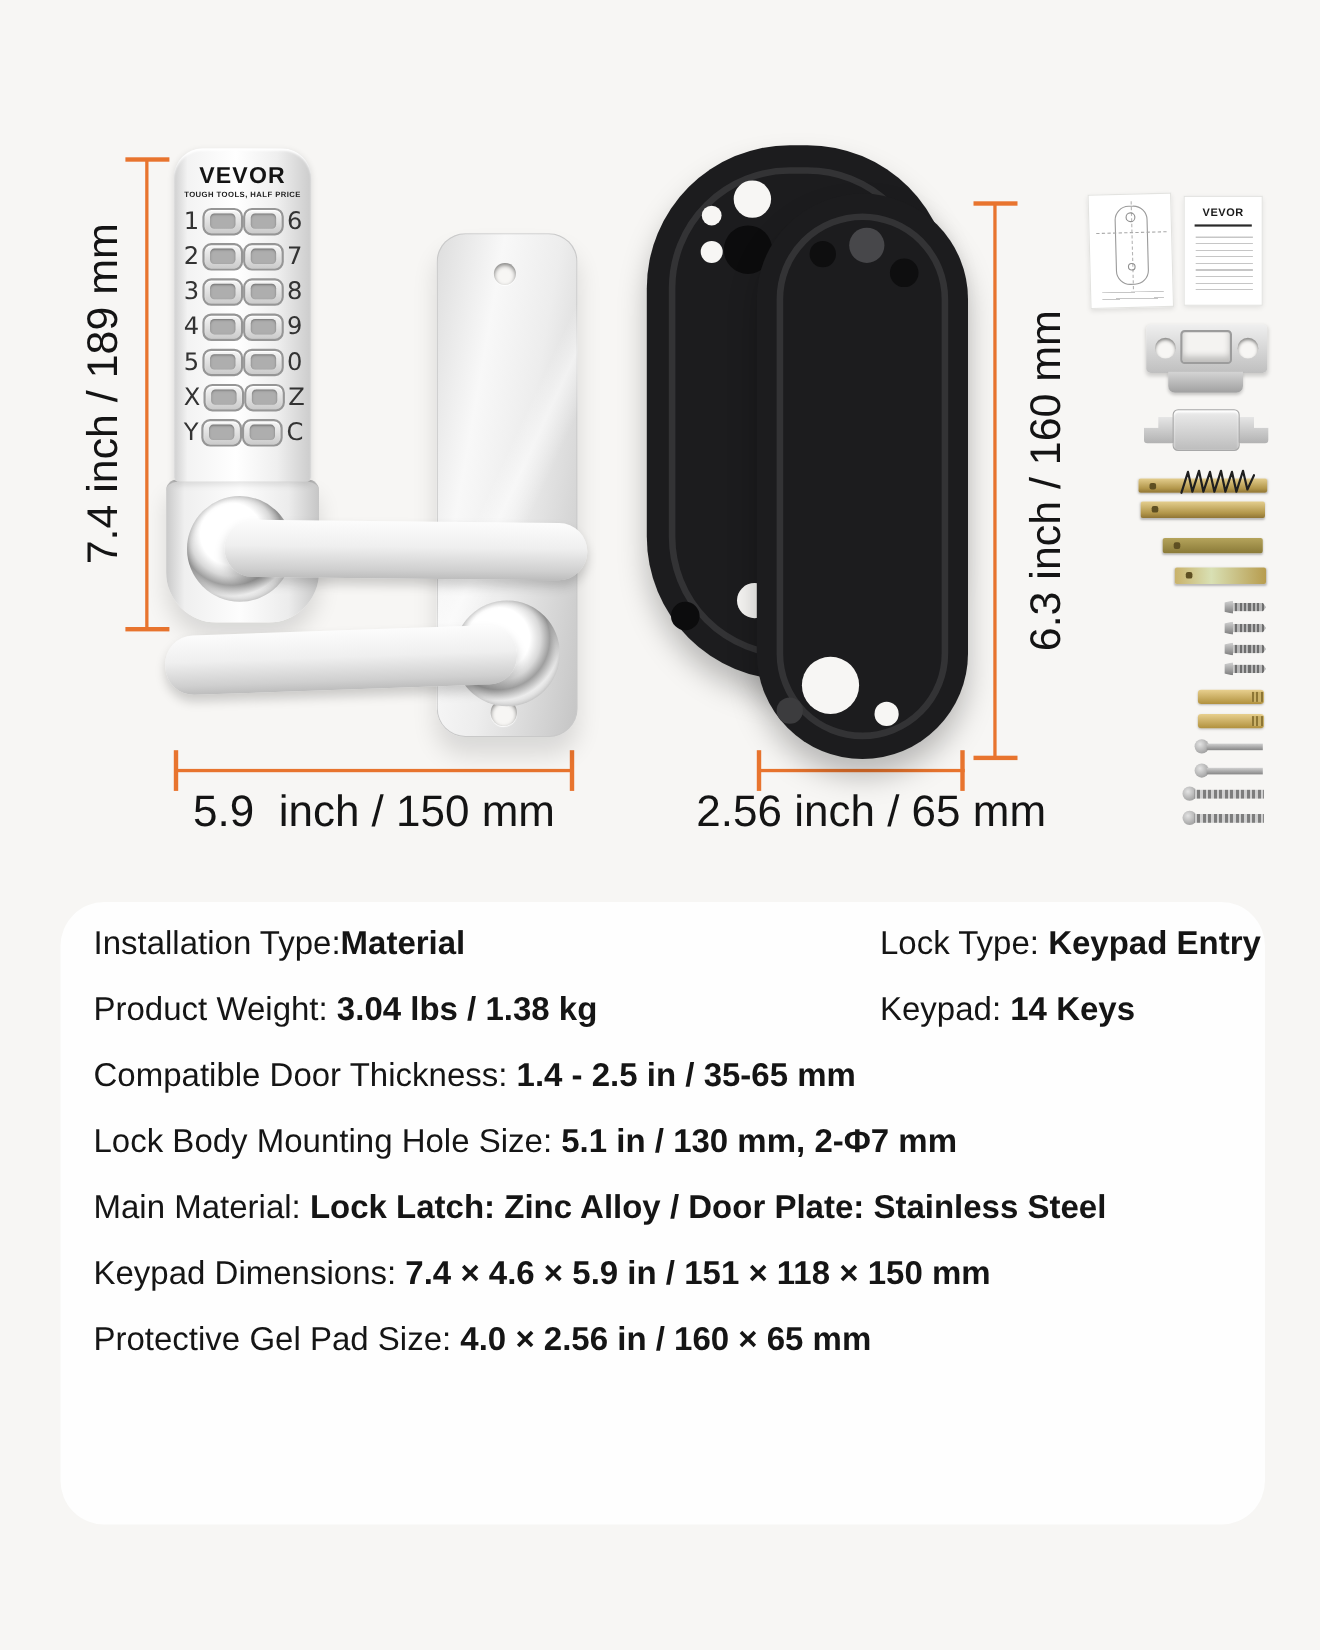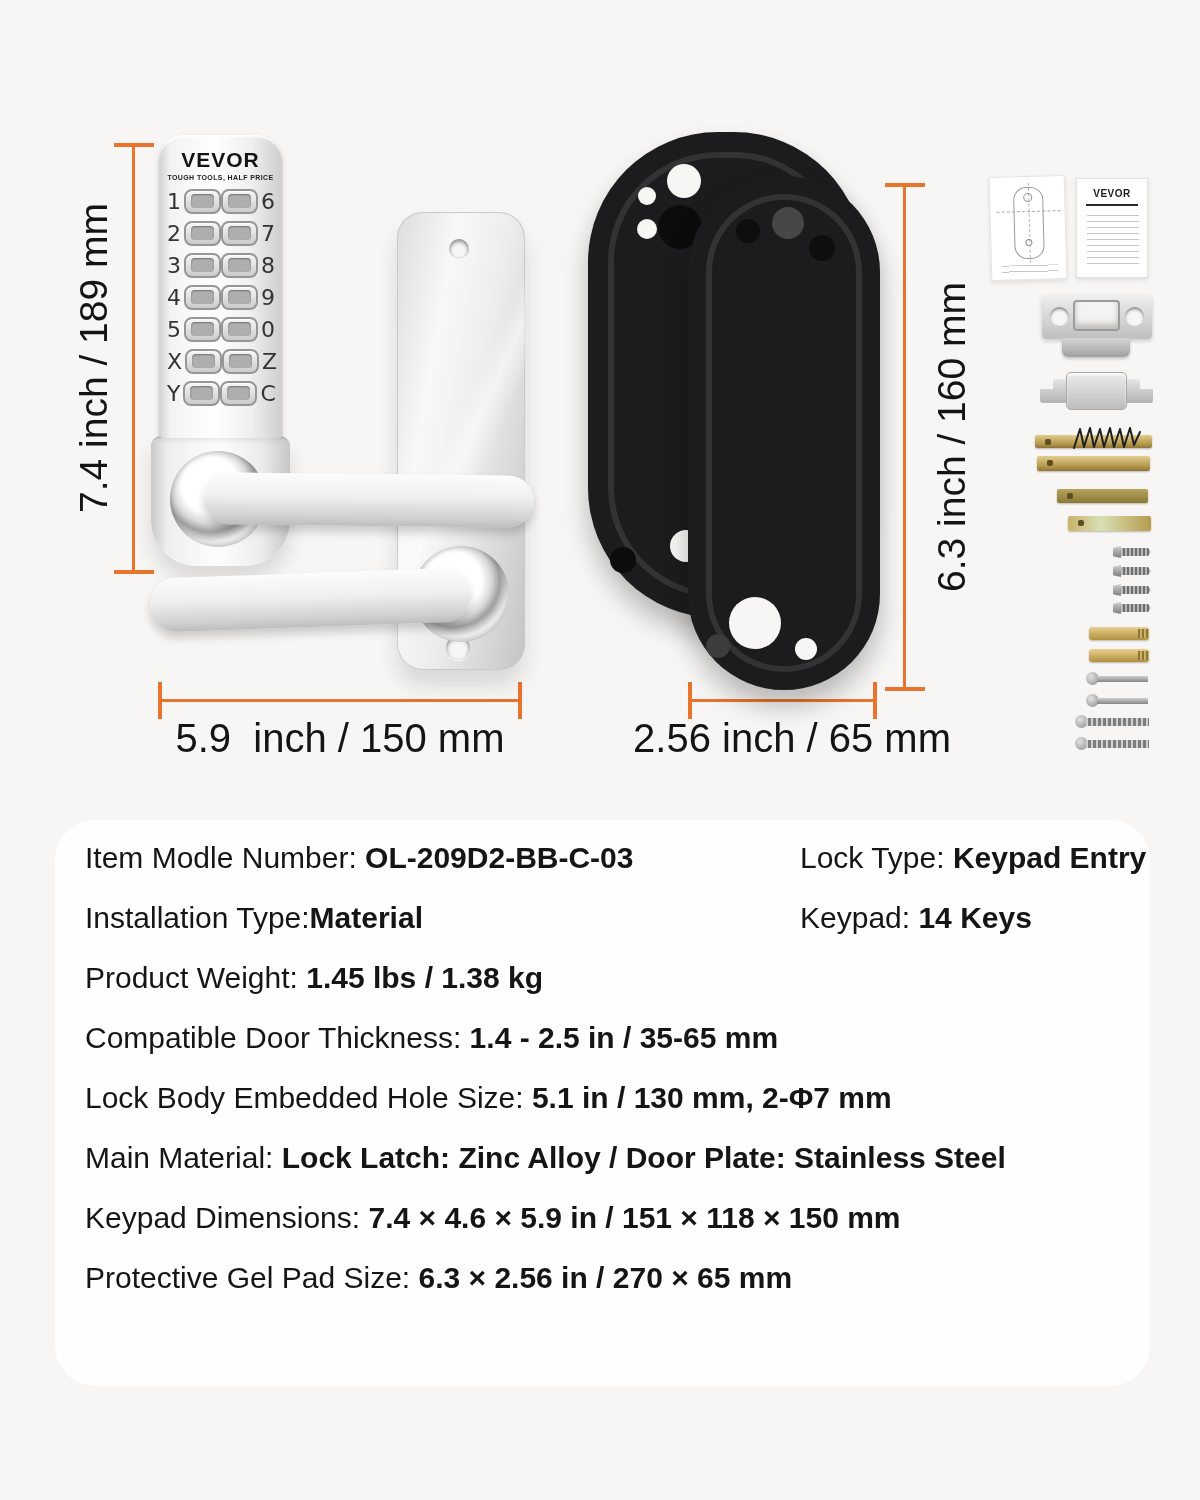--- a/index.html
+++ b/index.html
@@ -425,28 +425,27 @@
         <div class="mach-shaft-thread" style="width:63px;"></div>
       </div>
     <div class="mach-screw" style="left:1075px; top:737px; width:74px;">
         <div class="mach-head"></div>
         <div class="mach-shaft-thread" style="width:63px;"></div>
       </div>
   </div>
 
   <div class="spec-panel">
     <div class="spec-col spec-col-left">
-      <div class="spec-row"><span class="spec-label">Item Modle Number: </span><span class="spec-value">OL-209D2-BB-C-03</span></div>
       <div class="spec-row"><span class="spec-label">Installation Type:</span><span class="spec-value">Material</span></div>
-      <div class="spec-row"><span class="spec-label">Product Weight: </span><span class="spec-value">1.45 lbs / 1.38 kg</span></div>
+      <div class="spec-row"><span class="spec-label">Product Weight: </span><span class="spec-value">3.04 lbs / 1.38 kg</span></div>
       <div class="spec-row"><span class="spec-label">Compatible Door Thickness: </span><span class="spec-value">1.4 - 2.5 in / 35-65 mm</span></div>
-      <div class="spec-row"><span class="spec-label">Lock Body Embedded Hole Size: </span><span class="spec-value">5.1 in / 130 mm, 2-Φ7 mm</span></div>
+      <div class="spec-row"><span class="spec-label">Lock Body Mounting Hole Size: </span><span class="spec-value">5.1 in / 130 mm, 2-Φ7 mm</span></div>
       <div class="spec-row"><span class="spec-label">Main Material: </span><span class="spec-value">Lock Latch: Zinc Alloy / Door Plate: Stainless Steel</span></div>
       <div class="spec-row"><span class="spec-label">Keypad Dimensions: </span><span class="spec-value">7.4 × 4.6 × 5.9 in / 151 × 118 × 150 mm</span></div>
-      <div class="spec-row"><span class="spec-label">Protective Gel Pad Size: </span><span class="spec-value">6.3 × 2.56 in / 270 × 65 mm</span></div>
+      <div class="spec-row"><span class="spec-label">Protective Gel Pad Size: </span><span class="spec-value">4.0 × 2.56 in / 160 × 65 mm</span></div>
     </div>
     <div class="spec-col spec-col-right">
       <div class="spec-row"><span class="spec-label">Lock Type: </span><span class="spec-value">Keypad Entry</span></div>
       <div class="spec-row"><span class="spec-label">Keypad: </span><span class="spec-value">14 Keys</span></div>
     </div>
   </div>
 
 </div>
 
 </body></html>

